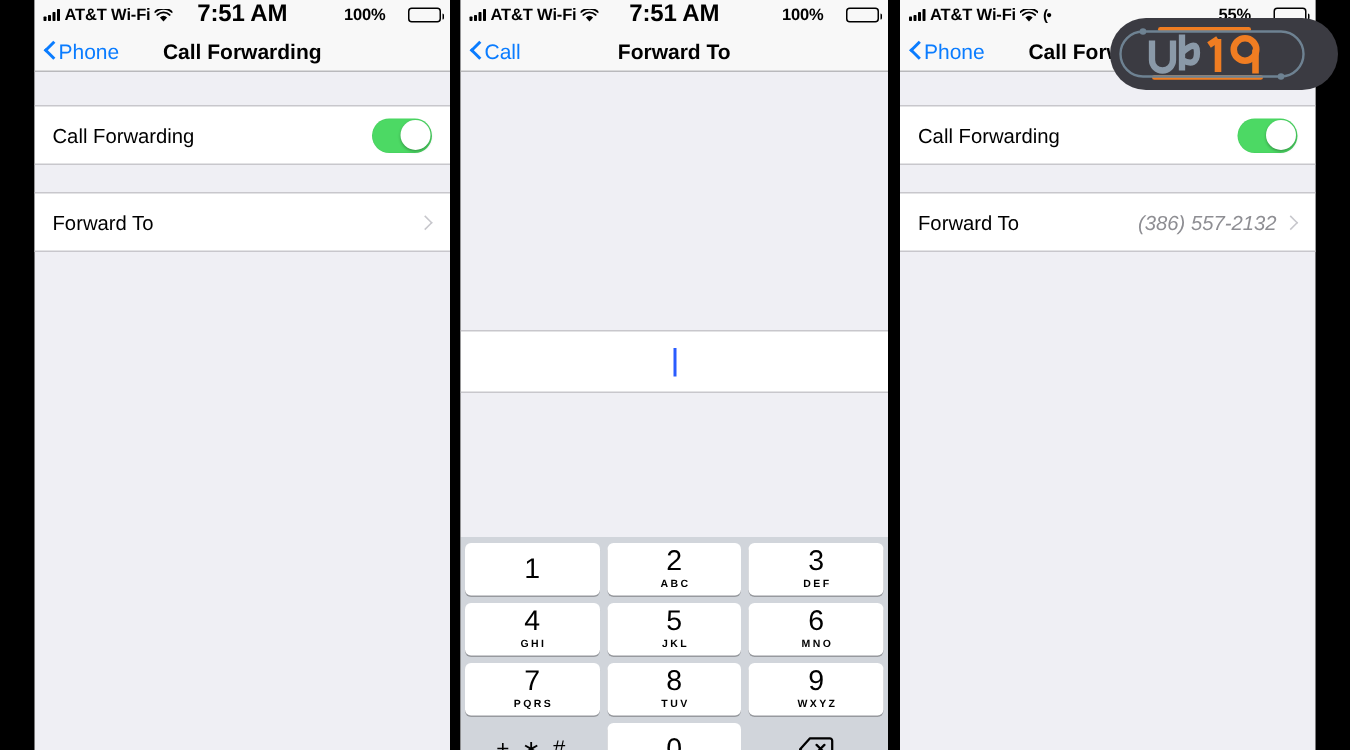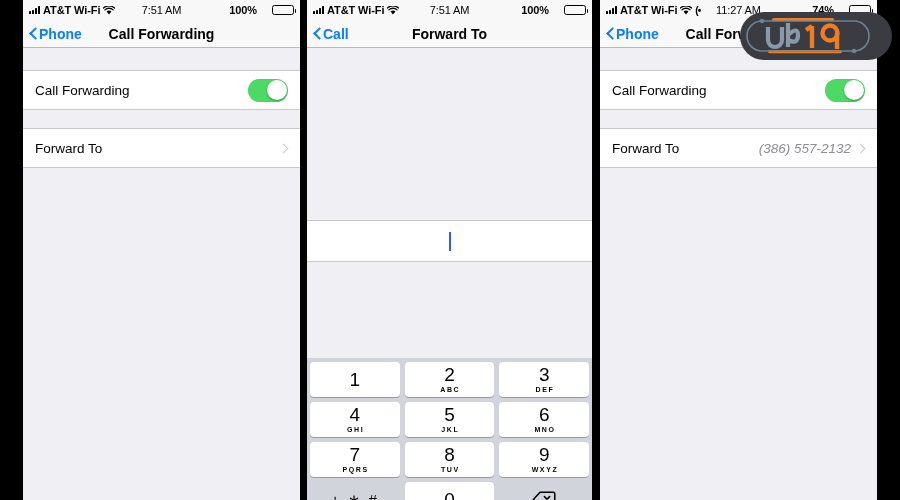--- a/index.html
+++ b/index.html
@@ -23,21 +23,21 @@
   
   .statusbar {
     position:relative; height:20px; background:#f8f8f8;
     display:flex; align-items:center; padding:0 6px;
     font-size:11px; font-weight:bold; color:#000;
     letter-spacing:-0.1px;
   }
   .sb-left { display:flex; align-items:center; gap:3px; }
   .sb-center {
     position:absolute; left:0; right:0; text-align:center;
-    font-size:11px; font-weight:normal; pointer-events:none;
+    font-size:16px; font-weight:bold; pointer-events:none;
   }
   .sb-right {
     margin-left:auto; display:flex; align-items:center; gap:15px;
     position:relative; z-index:2;
   }
   .bars { display:flex; align-items:flex-end; gap:1px; height:8px; }
   .bars i { display:block; width:2px; background:#000; border-radius:.5px; }
   .bars i:nth-child(1){height:3px;}
   .bars i:nth-child(2){height:4.5px;}
   .bars i:nth-child(3){height:6px;}
@@ -57,21 +57,21 @@
 
   
   .navbar {
     position:relative; height:28px; background:#f8f8f8;
     border-bottom:1px solid #b9b9bc;
     display:flex; align-items:center;
   }
   .nav-back {
     display:flex; align-items:center; gap:2px;
     padding-left:6px; color:#0a7cff; font-size:14px;
-    cursor:pointer; position:relative; z-index:2;font-weight:bold;
+    cursor:pointer; position:relative; z-index:2;
   }
   .chev-left {
     width:8px; height:13px; position:relative; display:inline-block;
   }
   .chev-left:before {
     content:""; position:absolute; left:2px; top:2px;
     width:7px; height:7px;
     border-left:2.2px solid #0a7cff; border-bottom:2.2px solid #0a7cff;
     transform:rotate(45deg);
   }
@@ -346,23 +346,22 @@
         <span>AT&amp;T Wi-Fi</span>
         <span class="wifi">
           <svg width="12" height="9" viewBox="0 0 12 9">
               <path d="M6 8.4 L3.6 5.6 a3.6 3.6 0 0 1 4.8 0 Z" fill="#000"></path>
               <path d="M1.9 3.9 a5.9 5.9 0 0 1 8.2 0" stroke="#000" stroke-width="1.3" fill="none" stroke-linecap="round"></path>
               <path d="M0.3 2.1 a8.3 8.3 0 0 1 11.4 0" stroke="#000" stroke-width="1.3" fill="none" stroke-linecap="round"></path>
             </svg>
         </span>
         <span class="fwd-icon">(•</span>
       </div>
-      <div class="sb-center">11:27 AM</div>
       <div class="sb-right">
-        <span>74%</span>
+        <span>55%</span>
         <span class="batt"><span class="fill" style="width:74%"></span></span>
       </div>
     </div>
 
     <div class="navbar">
       <div class="nav-back">
         <span class="chev-left"></span>
         <span>Phone</span>
       </div>
       <div class="nav-title">Call Forwarding</div>

